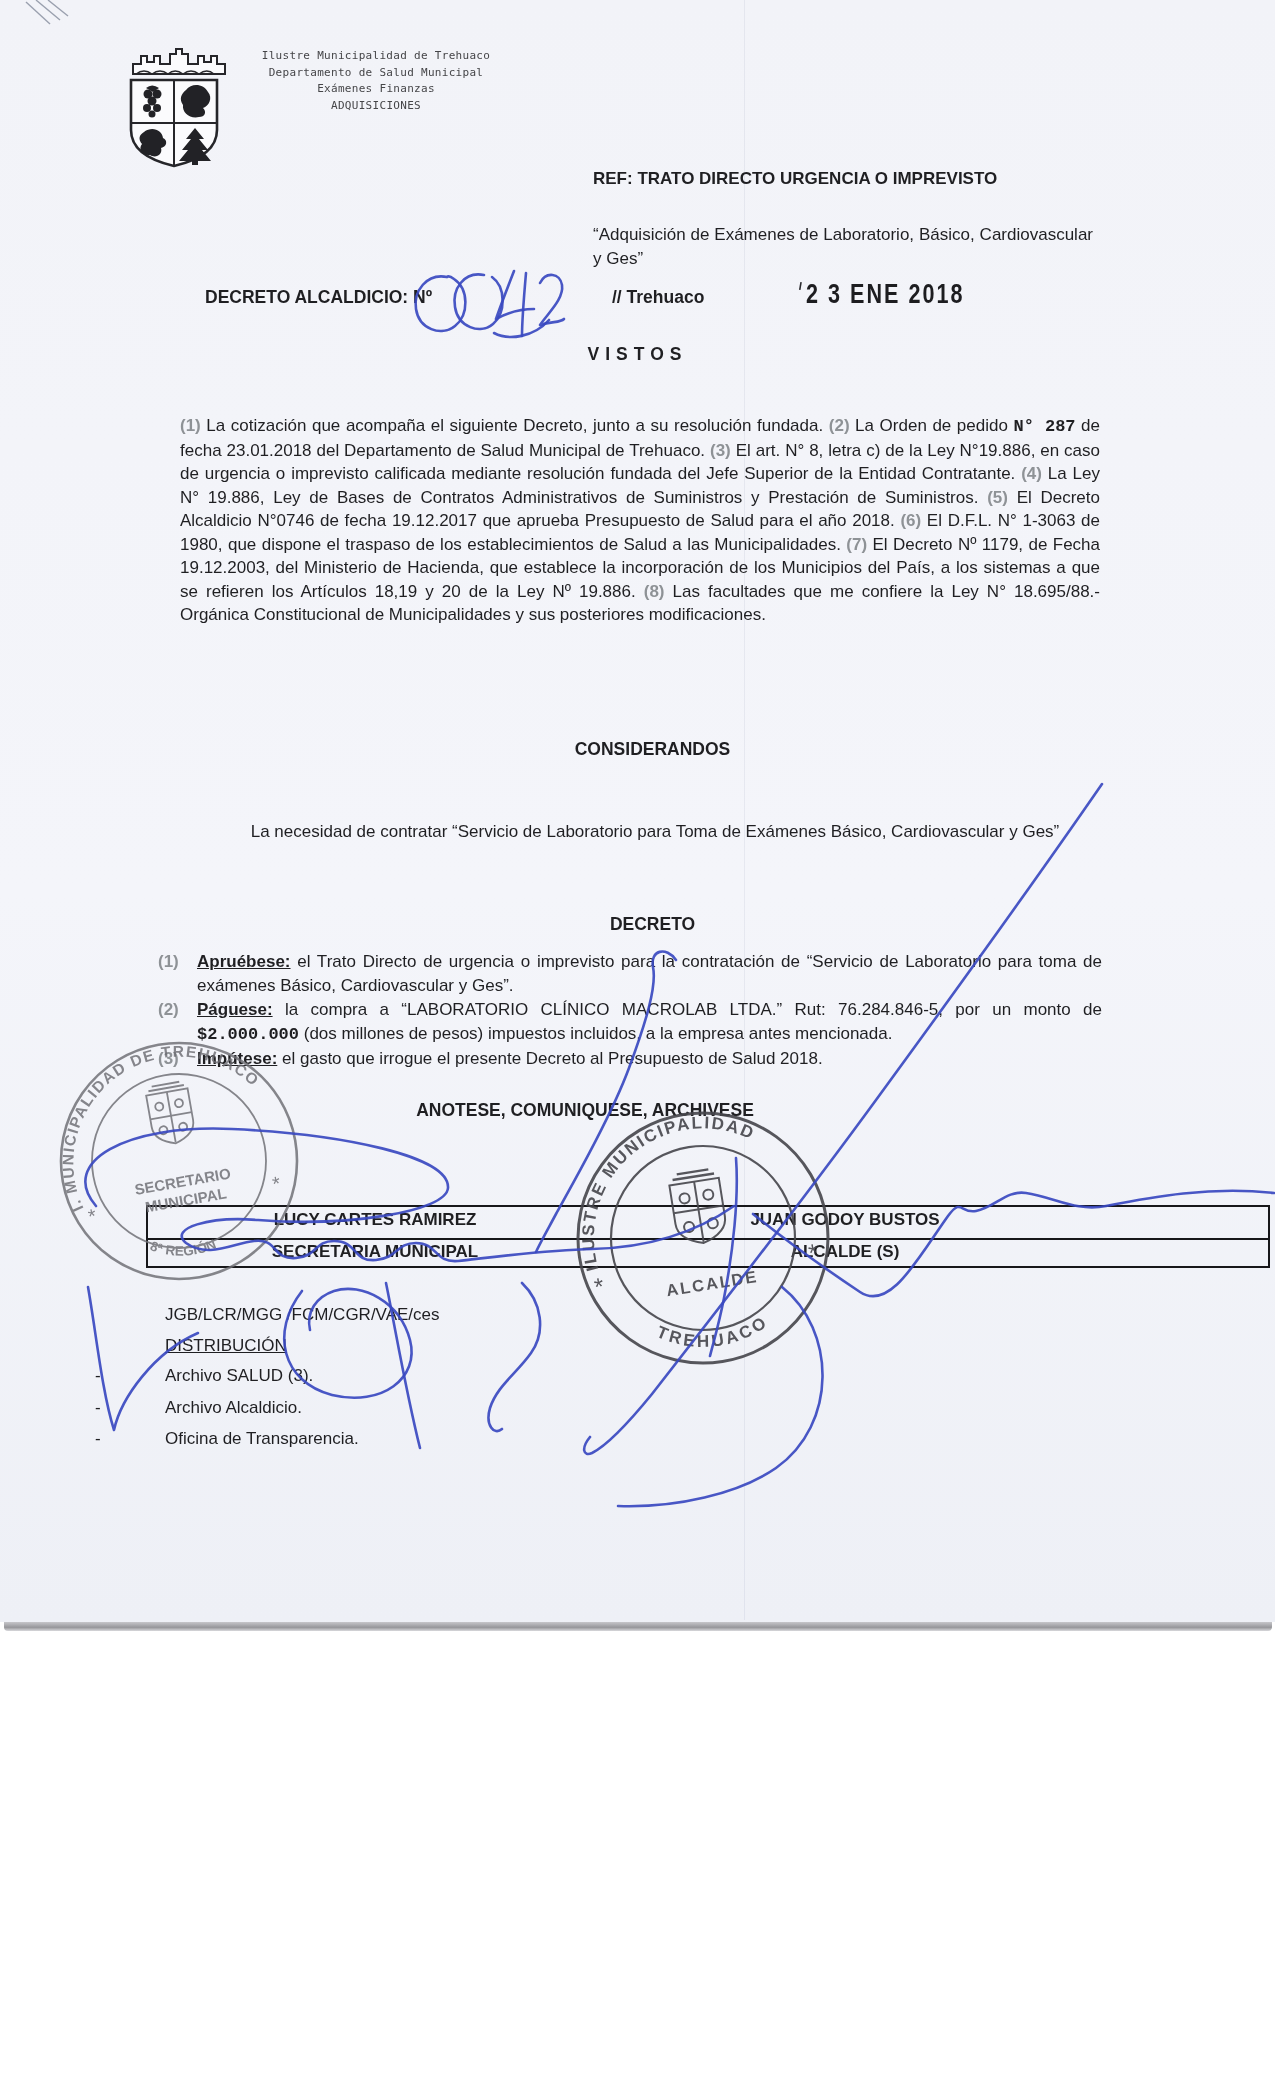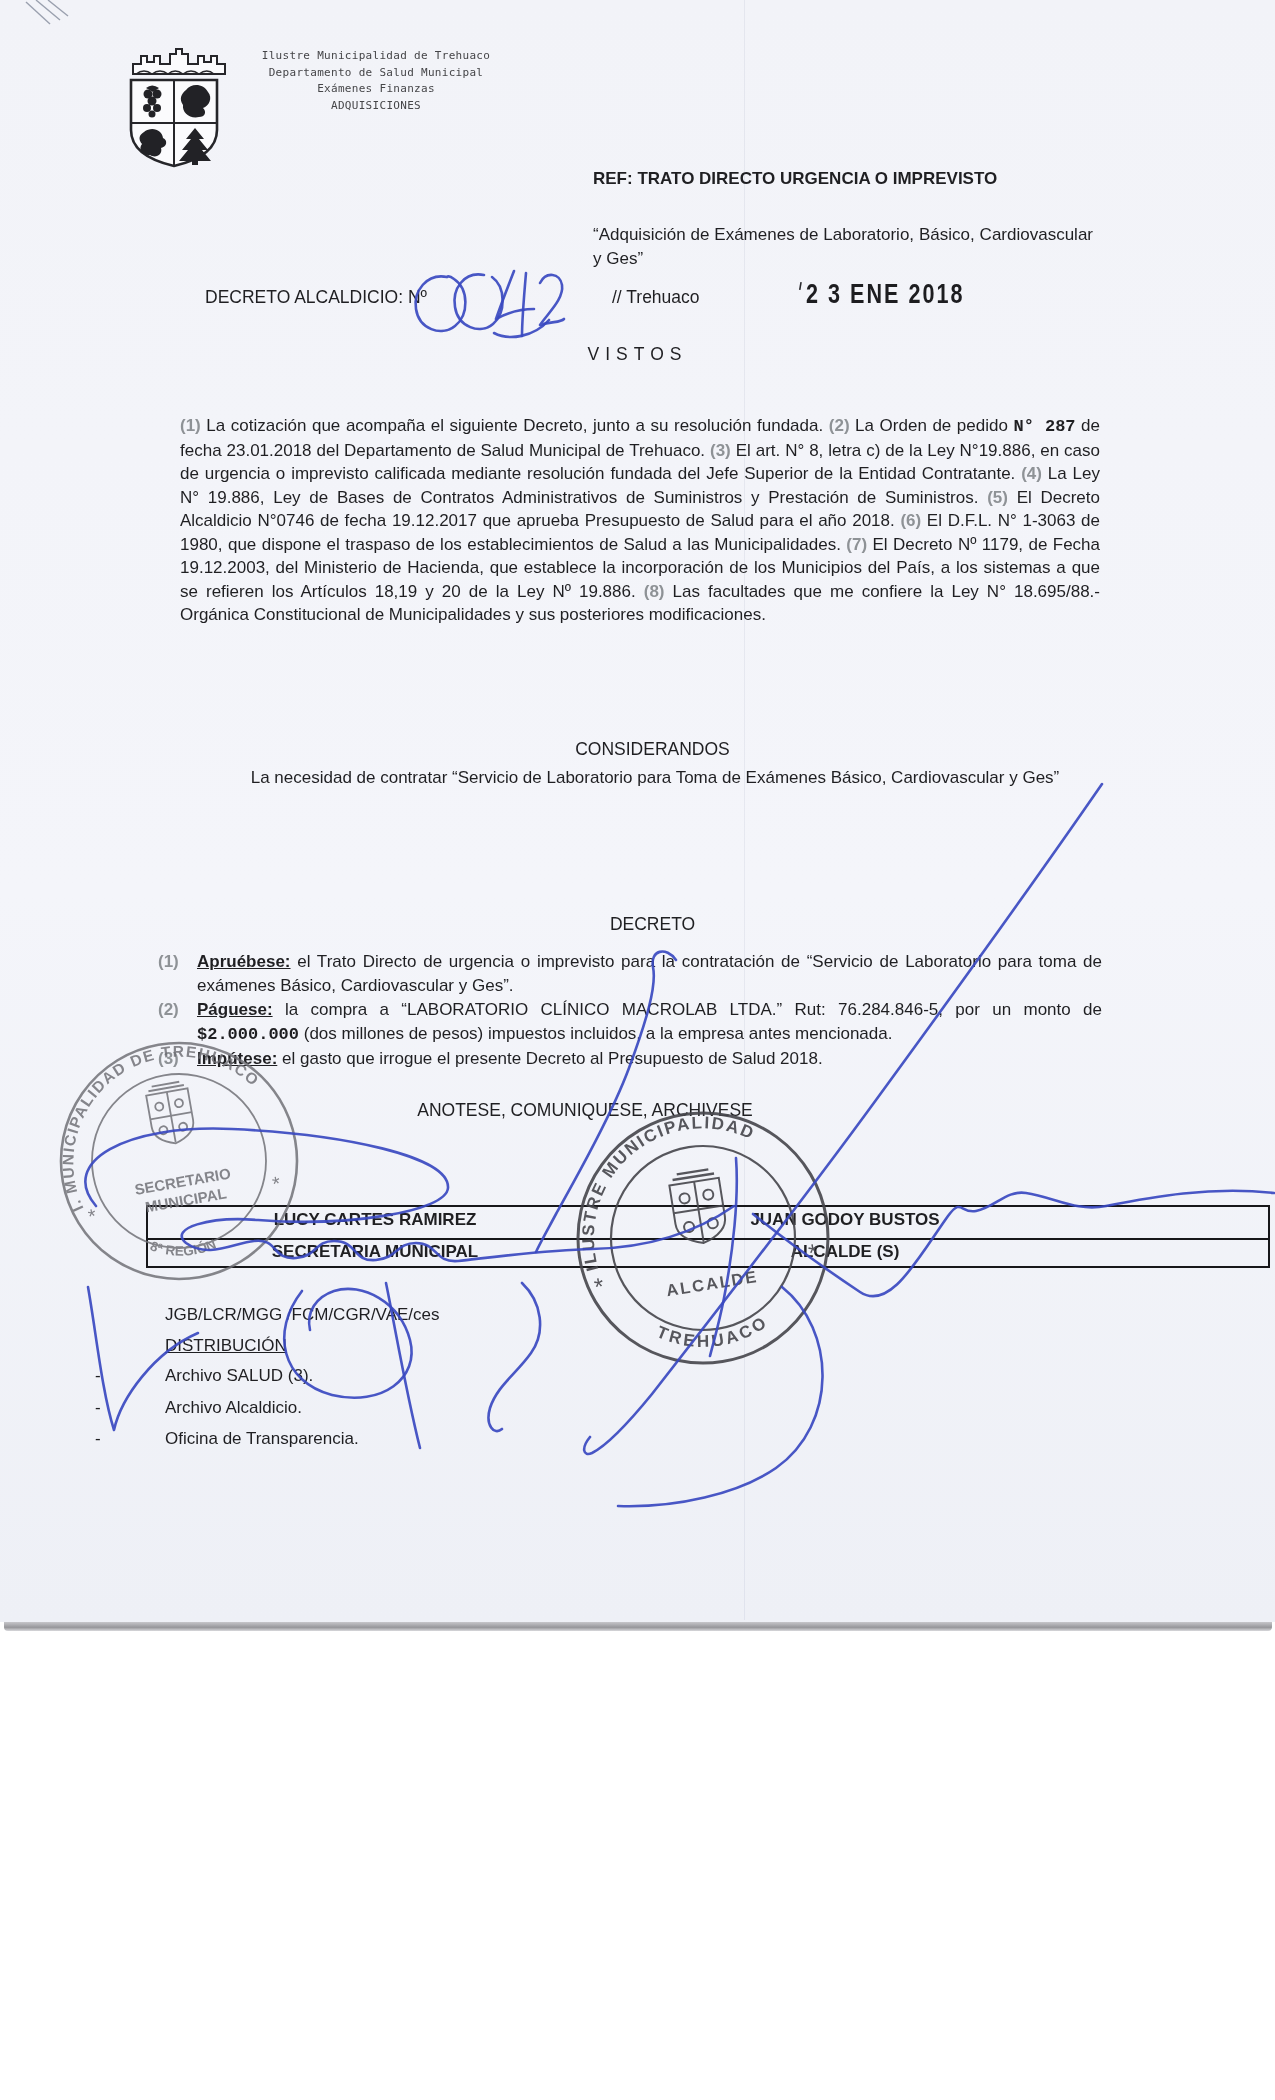--- a/index.html
+++ b/index.html
@@ -17,21 +17,21 @@
   .abs{position:absolute;}
   .doc-text{font-size:17px;line-height:23.5px;color:var(--text);}
   .just{text-align:justify;margin-top:32px;}
   .seg-num{color:var(--numgray);font-weight:700;}
   .seg-b{font-weight:700;font-family:Liberation Mono, monospace;}
   .lead{font-weight:700;text-decoration:underline;}
   .org-block{font-family:"DejaVu Sans Mono","Liberation Mono",monospace;font-size:11px;line-height:16.5px;
     color:#454548;text-align:center;letter-spacing:.3px;}
   .ref-block{width:500px;font-size:17px;line-height:24px;}
   .ref-title{font-weight:700;}
-  .heading{font-weight:400;font-size:17.5px;}
+  .heading{font-weight:700;font-size:17.5px;}
   .vistos-title{letter-spacing:6px;text-align:center;}
   .center{text-align:center;margin-left:15px;}
   .date-stamp{font-weight:700;font-size:27px;letter-spacing:2.5px;color:#1d1d20;
     transform:scaleX(.80);transform-origin:left center;white-space:nowrap;}
   .date-tick{position:absolute;left:-8px;top:3px;width:2px;height:8px;background:#2a2a2e;transform:rotate(12deg);}
   .ditem{display:flex;margin-bottom:1px;}
   .dnum{width:39px;flex:none;color:var(--numgray);font-weight:700;}
   .dbody{flex:1;text-align:justify;}
   .sig-box{border:2px solid #17171a;}
   .sig-mid{position:absolute;left:0;right:0;top:31px;border-top:2px solid #17171a;}
@@ -105,21 +105,21 @@
   <div class="abs heading" style="left:612px;top:287px;">// Trehuaco</div>
   <div class="abs date-stamp" style="left:806px;top:279px;">
     <span class="date-tick"></span>
     <span>2 3 ENE 2018</span>
   </div>
 
   <div class="abs heading vistos-title" style="left:0;width:1275px;top:344px;">VISTOS</div>
   <div class="abs doc-text just" style="left:180px;top:382px;width:920px;"><span class="seg-num">(1)</span><span>  La cotización que acompaña el siguiente Decreto, junto a su resolución fundada. </span><span class="seg-num">(2)</span><span> La Orden de pedido </span><span class="seg-b">N° 287</span><span> de fecha 23.01.2018 del Departamento de Salud Municipal de Trehuaco. </span><span class="seg-num">(3)</span><span> El art. N° 8, letra c) de la Ley N°19.886, en caso de urgencia o imprevisto calificada mediante resolución fundada del Jefe Superior de la Entidad Contratante. </span><span class="seg-num">(4)</span><span>  La Ley N° 19.886, Ley de Bases de Contratos Administrativos de Suministros y Prestación de Suministros. </span><span class="seg-num">(5)</span><span>  El Decreto Alcaldicio N°0746 de fecha 19.12.2017 que aprueba Presupuesto de Salud para el año 2018. </span><span class="seg-num">(6)</span><span> El D.F.L. N° 1-3063 de 1980, que dispone el traspaso de los establecimientos de Salud  a las Municipalidades. </span><span class="seg-num">(7)</span><span> El Decreto Nº 1179, de Fecha 19.12.2003, del Ministerio de Hacienda, que establece la incorporación de los Municipios del País, a los sistemas a que se refieren los Artículos 18,19 y 20 de la Ley Nº 19.886. </span><span class="seg-num">(8)</span><span> Las facultades que me confiere la Ley N° 18.695/88.-  Orgánica Constitucional de Municipalidades y sus posteriores modificaciones.</span></div>
 
   <div class="abs heading center" style="left:0;width:1275px;top:739px;">CONSIDERANDOS</div>
-  <div class="abs doc-text center" style="left:175px;top:766px;width:930px;">La necesidad de contratar “Servicio de Laboratorio para Toma de Exámenes Básico, Cardiovascular y Ges”</div>
+  <div class="abs doc-text center" style="left:175px;top:820px;width:930px;">La necesidad de contratar “Servicio de Laboratorio para Toma de Exámenes Básico, Cardiovascular y Ges”</div>
 
   <div class="abs heading center" style="left:0;width:1275px;top:914px;">DECRETO</div>
   <div class="abs doc-text" style="left:158px;top:950px;width:944px;">
     <div class="ditem">
       <span class="dnum">(1)</span>
       <span class="dbody"><span class="lead">Apruébese:</span><span><span> el Trato Directo de urgencia o imprevisto para la contratación de “Servicio de Laboratorio para toma de exámenes Básico, Cardiovascular y Ges”.</span></span></span>
     </div>
     <div class="ditem">
       <span class="dnum">(2)</span>
       <span class="dbody"><span class="lead">Páguese:</span><span><span> la compra a “LABORATORIO CLÍNICO MACROLAB LTDA.” Rut: 76.284.846-5, por un monto de </span><span class="seg-b">$2.000.000</span><span> (dos millones de pesos) impuestos incluidos, a la empresa antes mencionada.</span></span></span>

